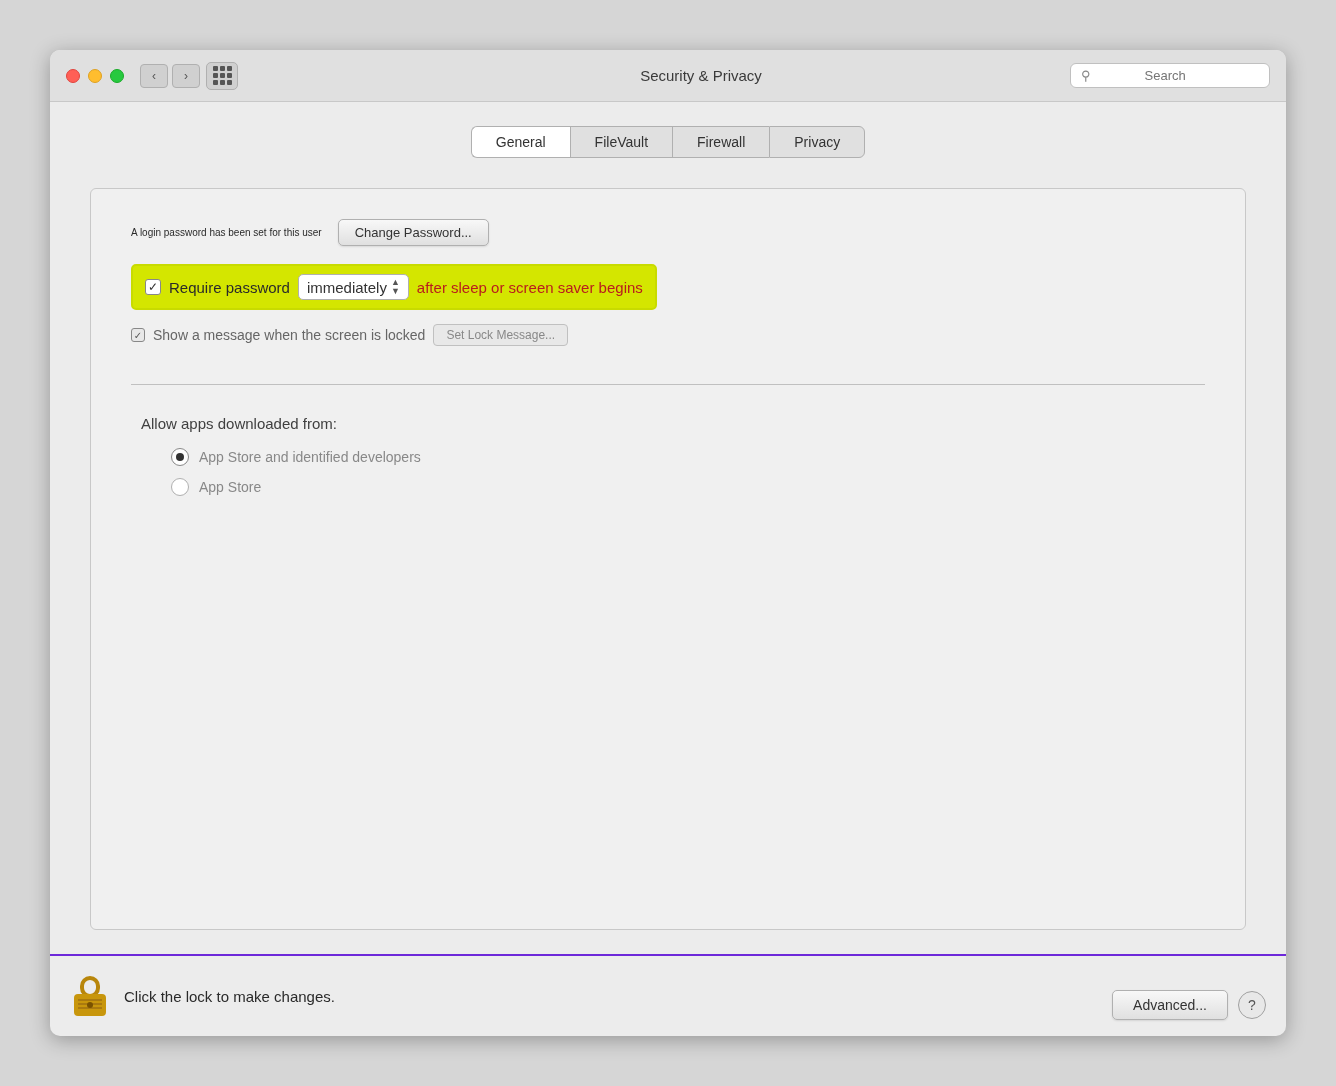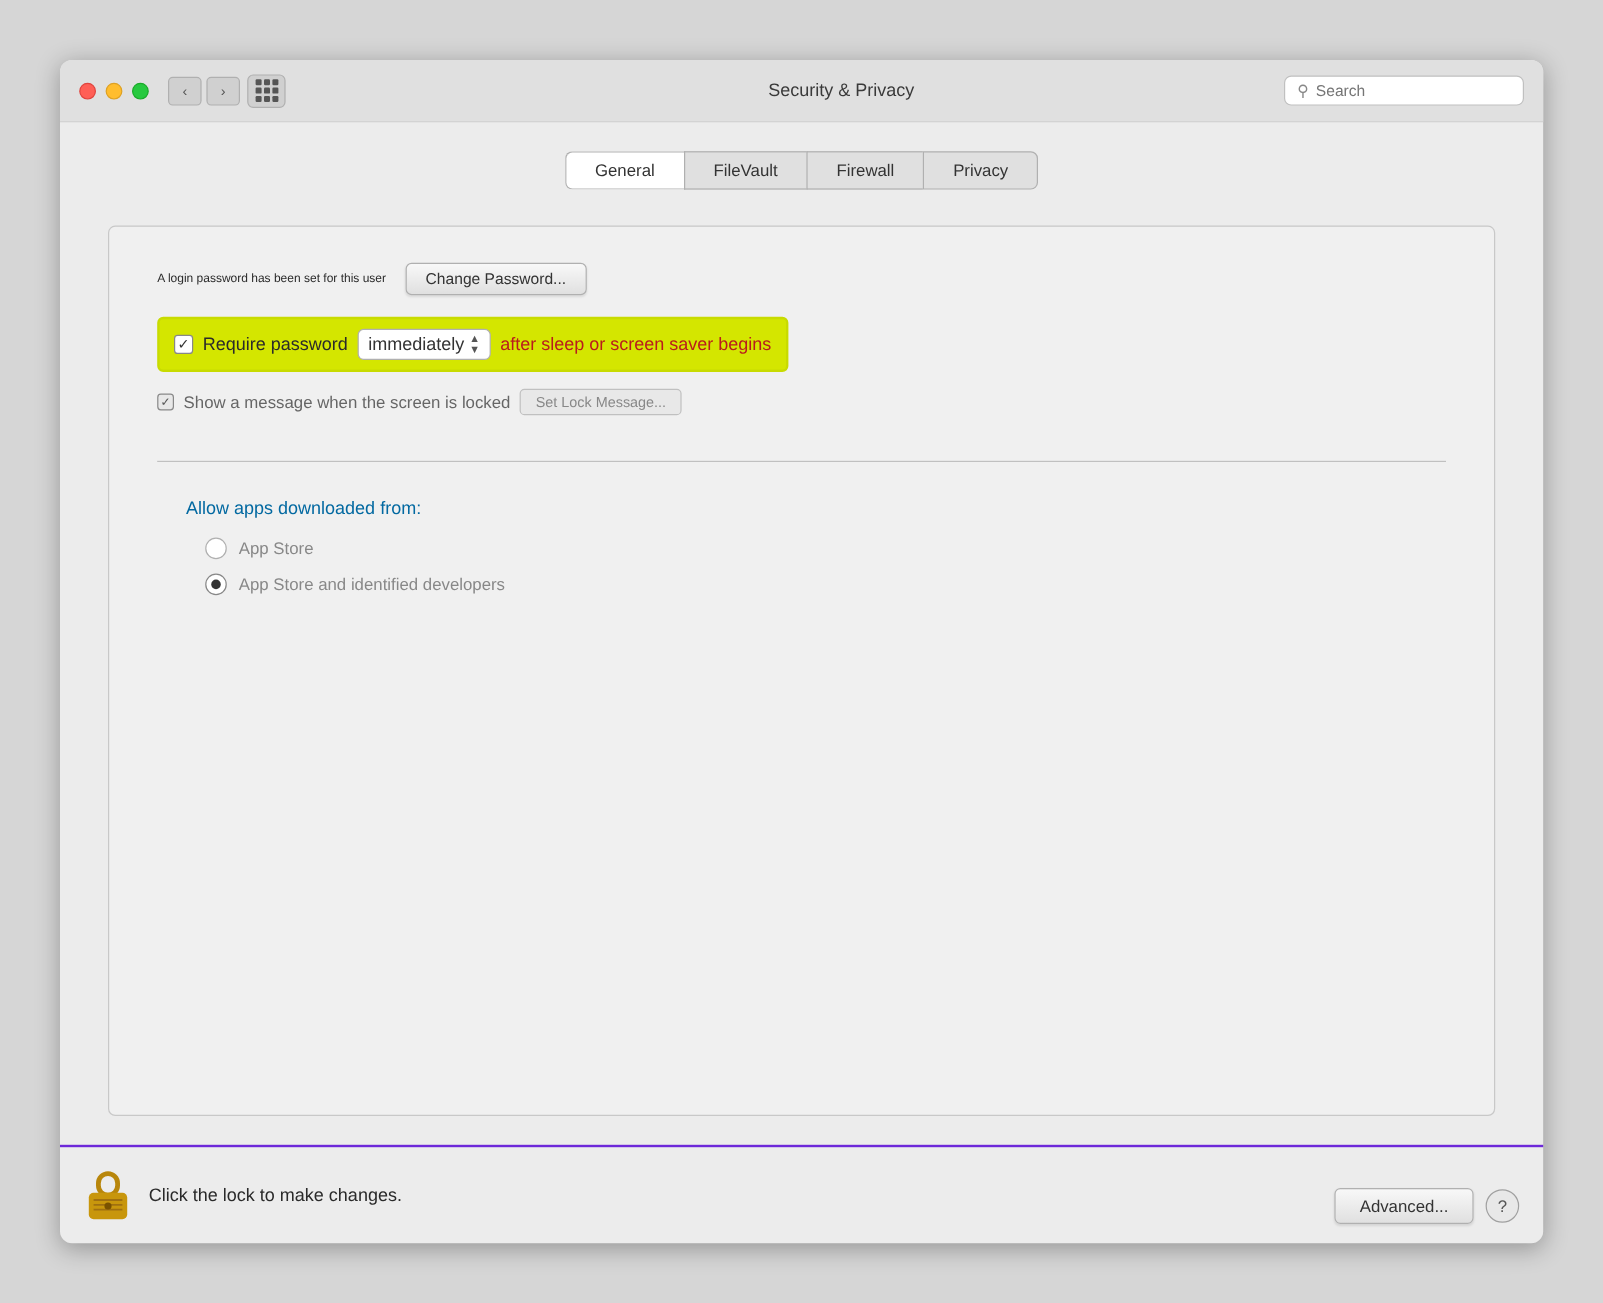--- a/index.html
+++ b/index.html
@@ -131,20 +131,21 @@
       font-size: 13px;
     }
 
     .search-input-field {
       border: none;
       background: transparent;
       outline: none;
       font-size: 13px;
       color: #aaa;
       width: 100%;
+      margin-left: 48px;
     }
 
     
     .content {
       flex: 1;
       padding: 24px 40px;
       display: flex;
       flex-direction: column;
     }
 
@@ -318,23 +319,23 @@
 
     .divider {
       border: none;
       border-top: 1px solid #c0c0c0;
       margin: 30px 0;
     }
 
     
     .downloads-label {
       font-size: 15px;
-      color: #0369a1;
+      color: #404040;
       margin-bottom: 16px;
-      margin-left: 24px;
+      margin-left: 10px;
     }
 
     .radio-group {
       display: flex;
       flex-direction: column;
       gap: 12px;
       margin-left: 40px;
     }
 
     .radio-row {
@@ -498,29 +499,29 @@
         <div class="checkbox-small">✓</div>
         <span class="show-message-label">Show a message when the screen is locked</span>
         <button class="set-lock-btn">Set Lock Message...</button>
       </div>
 
       <hr class="divider">
 
       <div class="downloads-label">Allow apps downloaded from:</div>
       <div class="radio-group">
         <div class="radio-row">
-          <div class="radio-outer"></div>
-          <span class="radio-label">App Store</span>
-        </div>
-        <div class="radio-row">
           <div class="radio-outer selected">
             <div class="radio-inner"></div>
           </div>
           <span class="radio-label">App Store and identified developers</span>
         </div>
+        <div class="radio-row">
+          <div class="radio-outer"></div>
+          <span class="radio-label">App Store</span>
+        </div>
       </div>
     </div>
   </div>
 
   <div class="bottom-bar">
     <div class="lock-icon-area">
 
       <svg class="lock-svg" viewBox="0 0 40 48" fill="none" xmlns="http://www.w3.org/2000/svg">
 
         <rect x="12" y="6" width="16" height="18" rx="8" fill="none" stroke="#b8860b" stroke-width="4"></rect>

